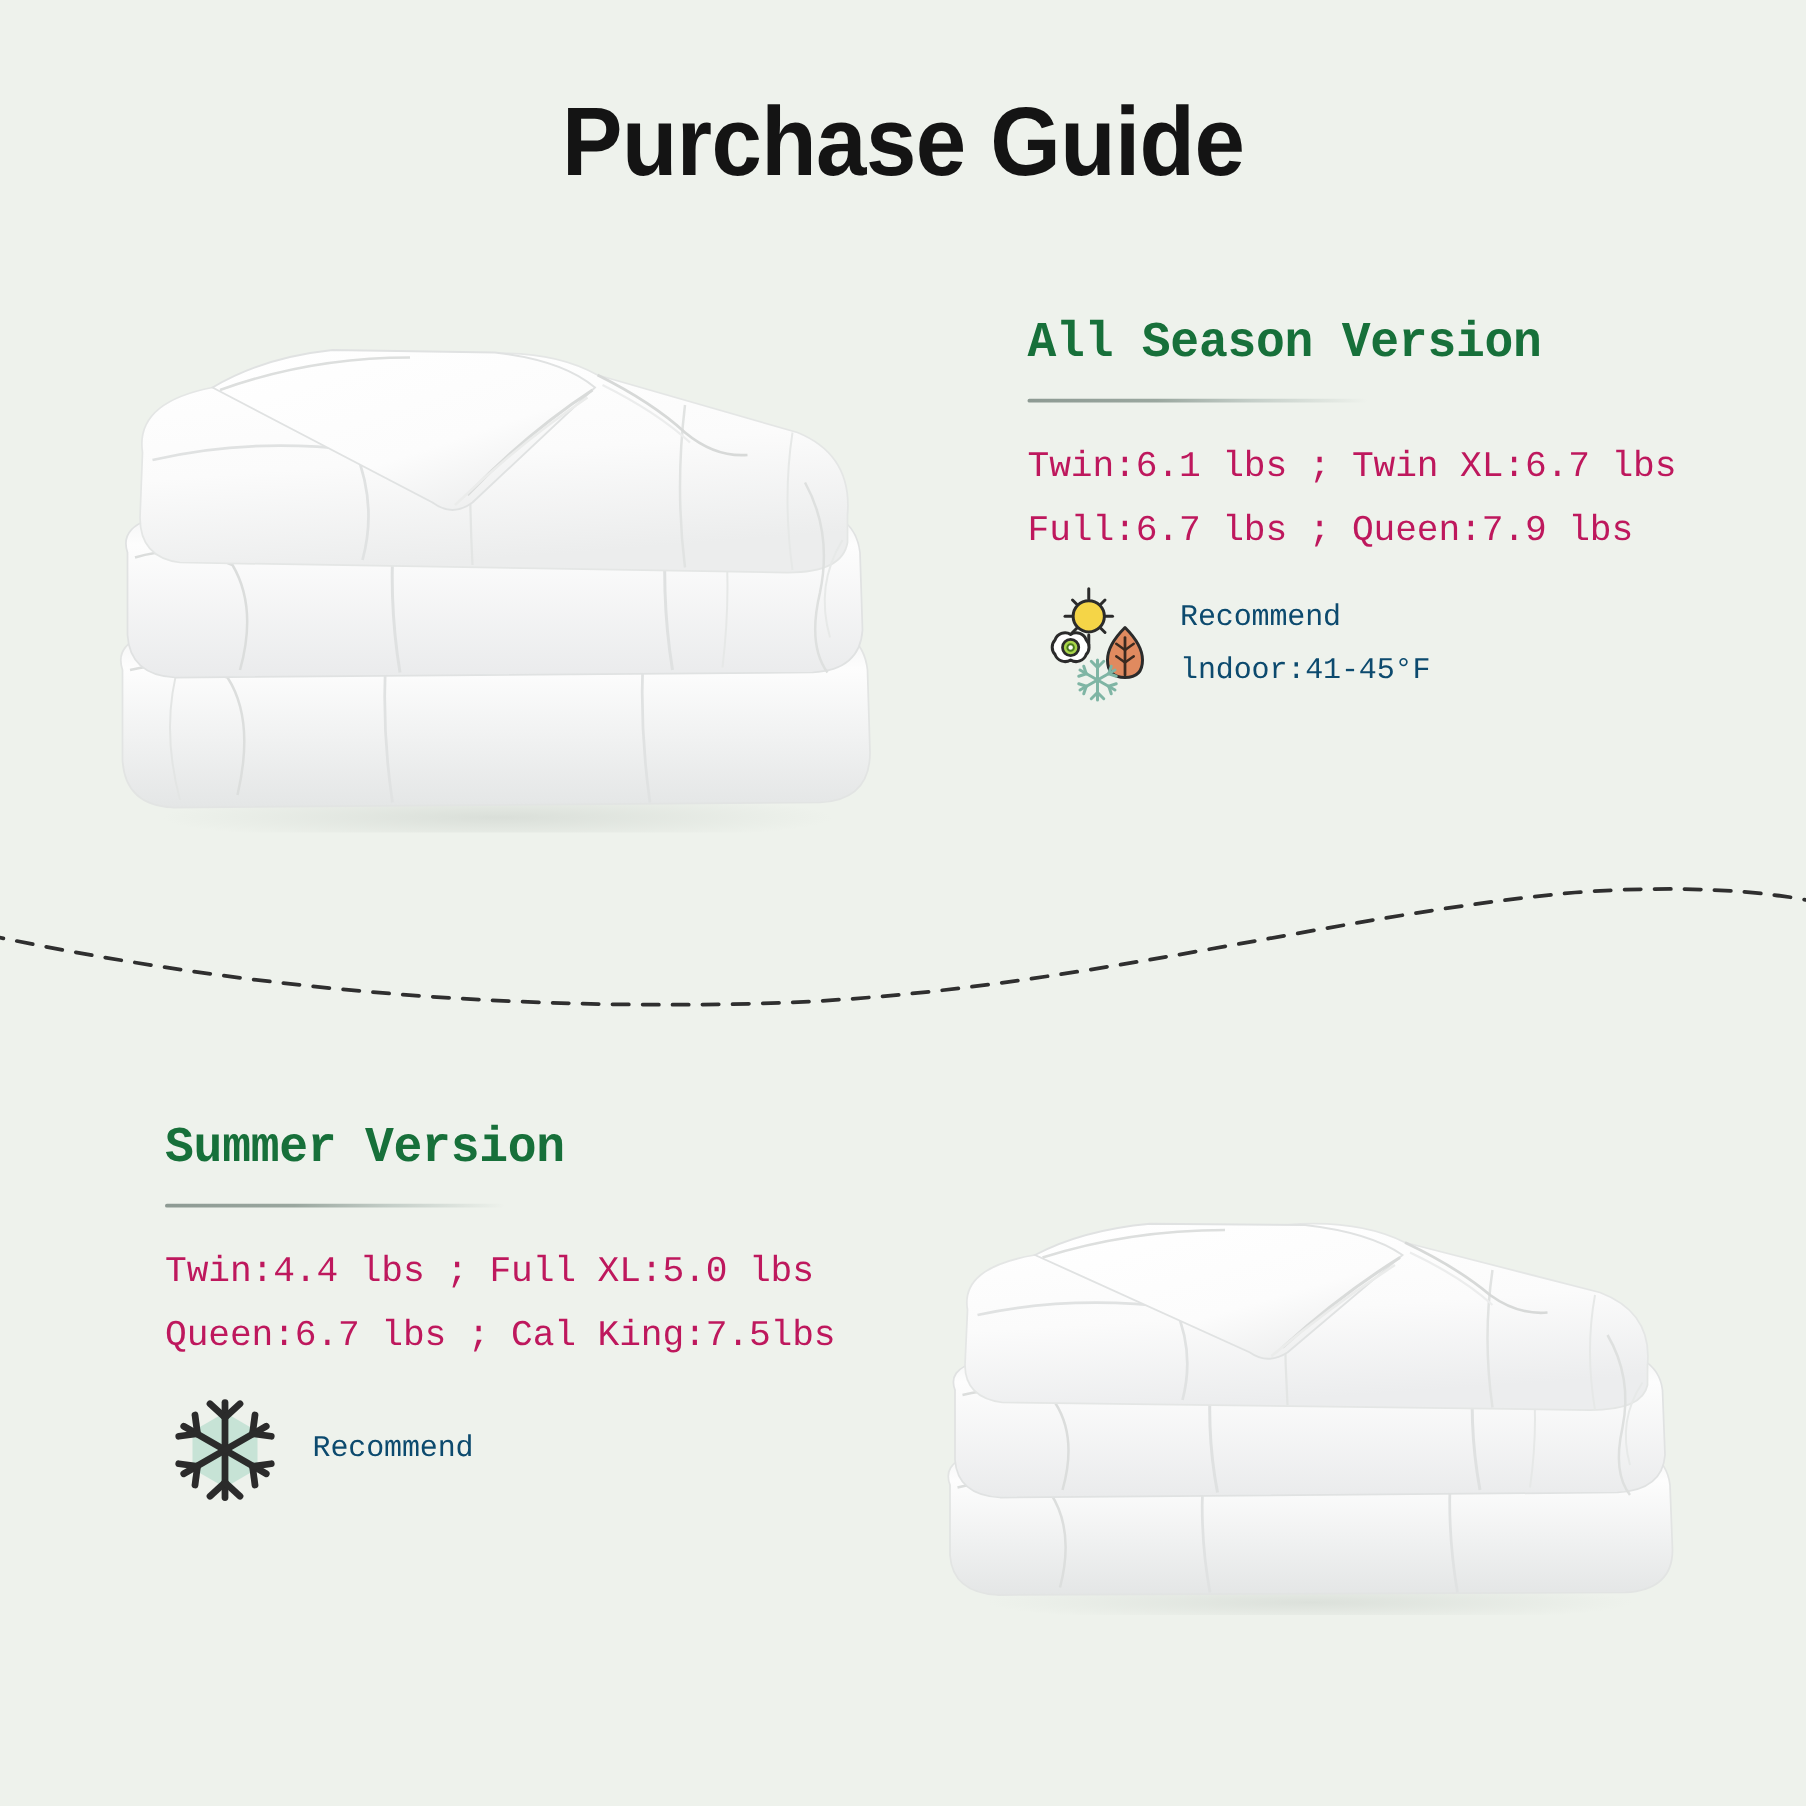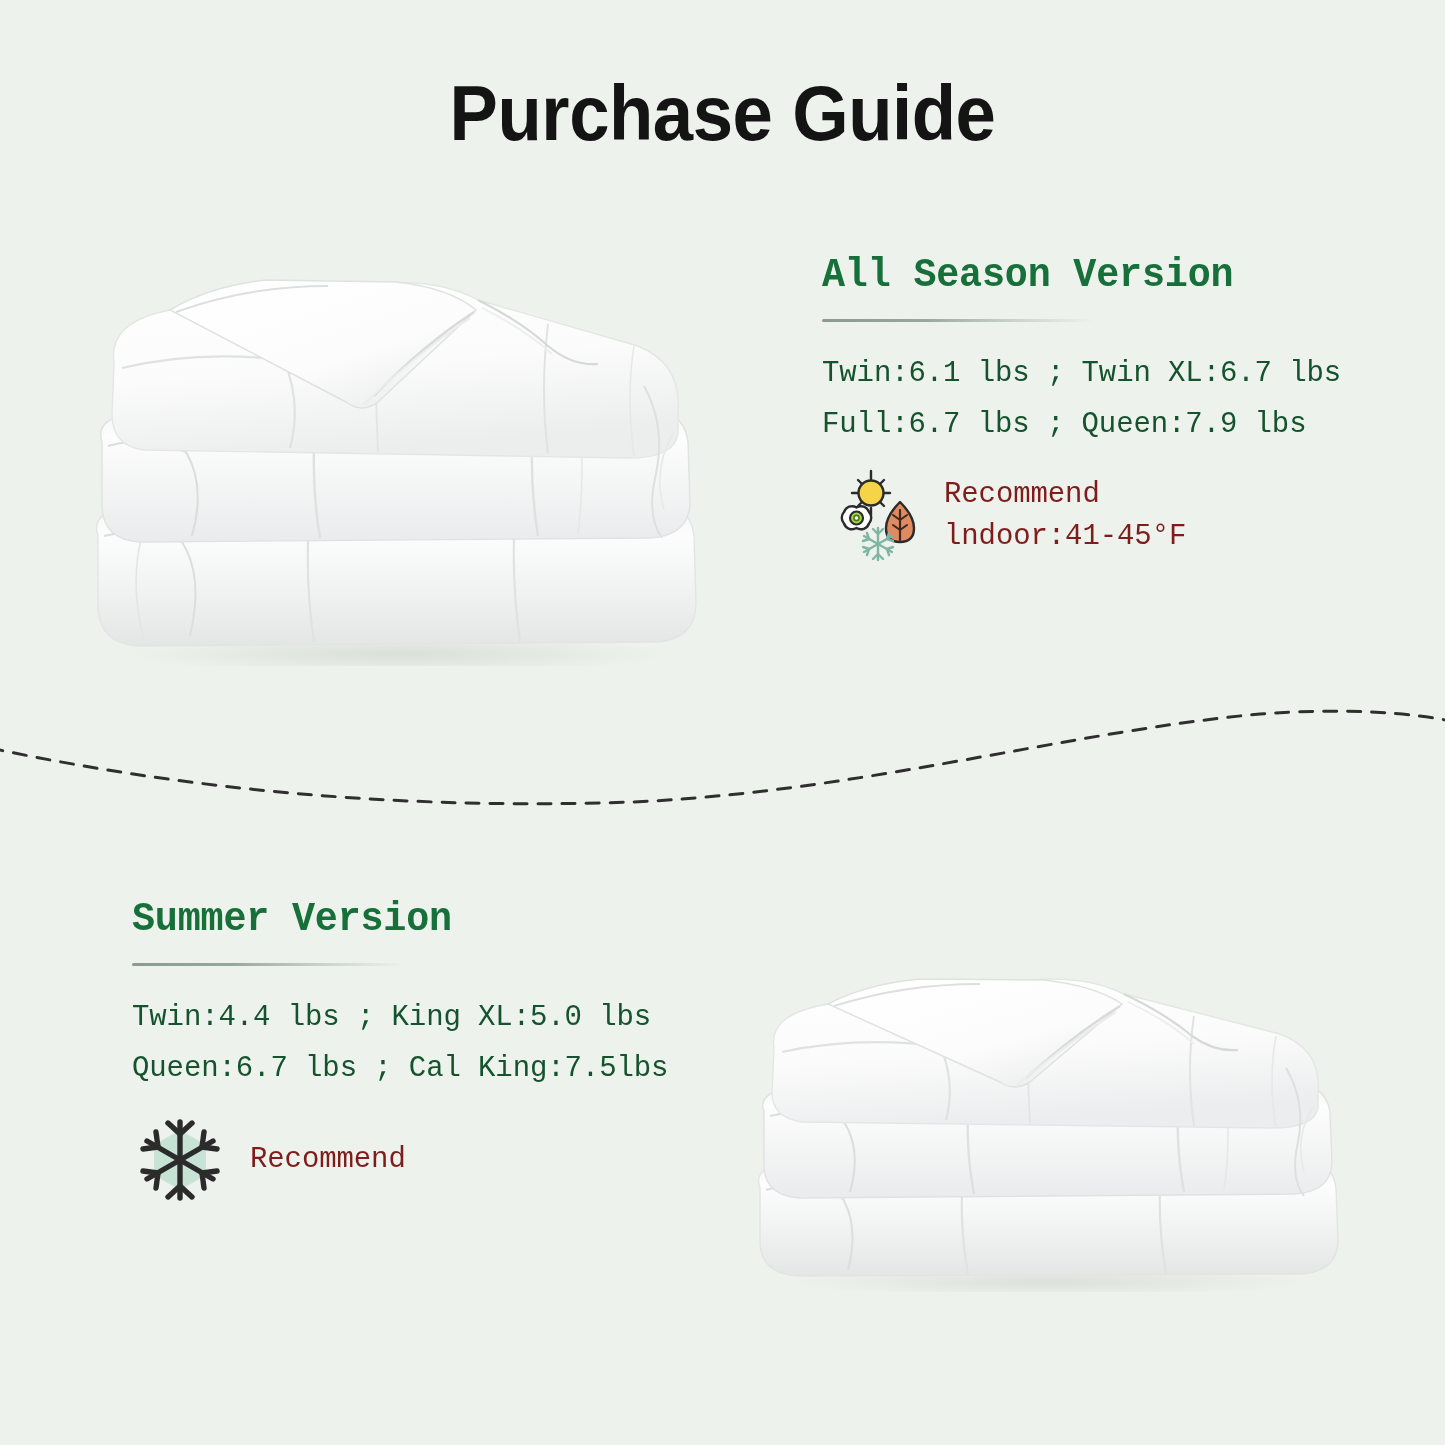--- a/index.html
+++ b/index.html
@@ -45,35 +45,35 @@
     height:3px;margin-top:19px;
     background:linear-gradient(to right,#8d9a93 0%,#9aa79f 38%,#c4cec8 66%,rgba(196,206,200,0) 100%);
     border-radius:2px;
   }
   .rule.short{width:272px;}
 
   .specs{margin-top:26px;}
   .spec-line{
     font-size:29px;
     line-height:51px;
-    color:#14532d;
+    color:#be185d;
     letter-spacing:-0.1px;
     white-space:nowrap;
   }
 
   
   .rec{
     display:flex;align-items:center;
     margin-top:18px;
   }
   .rec-text{
     margin-left:22px;
-    font-size:29px;
+    font-size:24px;
     line-height:42px;
-    color:#7f1d1d;
+    color:#0c4a6e;
     letter-spacing:-0.1px;
     white-space:nowrap;
   }
   .icon-cluster{width:100px;height:96px;flex:none;}
   .icon-flake-big{width:96px;height:96px;flex:none;}
 
   
   .wave{position:absolute;left:0;top:660px;width:1445px;height:200px;}
 
   
@@ -222,21 +222,21 @@
   <div class="wave">
     <svg viewBox="0 0 1445 200" width="1445" height="200" xmlns="http://www.w3.org/2000/svg">
       <path d="M-10 88 C 180 128, 380 148, 600 143 C 840 138, 1060 72, 1260 54 C 1340 48, 1410 52, 1455 62" fill="none" stroke="#2f2f2f" stroke-width="3" stroke-linecap="round" stroke-dasharray="13 11"></path>
     </svg>
   </div>
 
   <div class="block summer">
     <div class="sec-head">Summer Version</div>
     <div class="rule short"></div>
     <div class="specs">
-      <div class="spec-line">Twin:4.4 lbs ; King XL:5.0 lbs</div>
+      <div class="spec-line">Twin:4.4 lbs ; Full XL:5.0 lbs</div>
       <div class="spec-line">Queen:6.7 lbs ; Cal King:7.5lbs</div>
     </div>
 
     <div class="rec">
       <div class="icon-flake-big">
         <svg viewBox="0 0 96 96" width="96" height="96" xmlns="http://www.w3.org/2000/svg">
           <polygon points="48,18 74,33 74,63 48,78 22,63 22,33" fill="#b9ddcf" opacity="0.75"></polygon>
           <g stroke="#2b2b2b" stroke-width="5.4" stroke-linecap="round">
             <line x1="48" y1="10" x2="48" y2="86"></line>
             <line x1="15" y1="29" x2="81" y2="67"></line>

